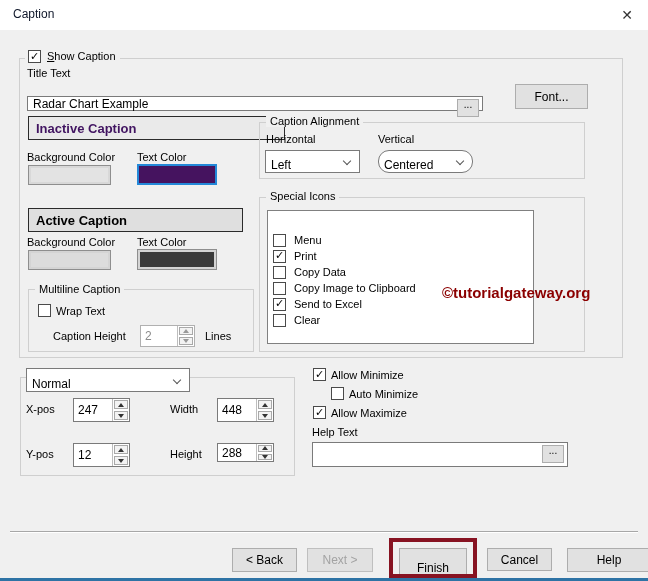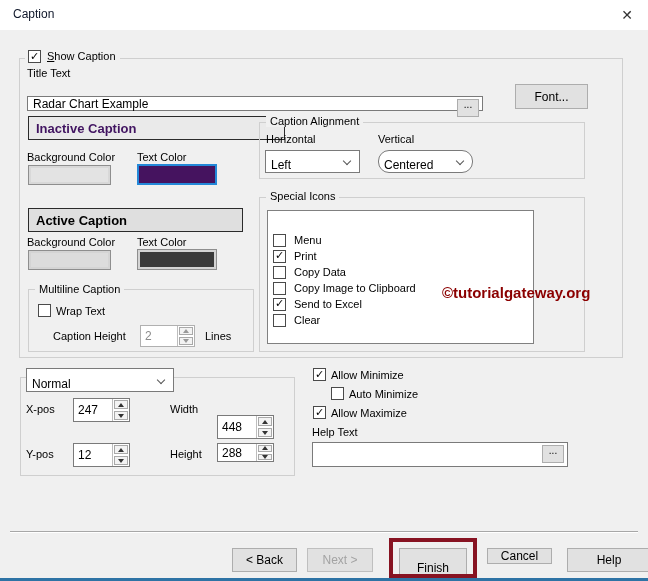--- a/index.html
+++ b/index.html
@@ -134,39 +134,39 @@
           <span class="tri-up"></span>
         </div>
       <div class="spin-btn">
           <span class="tri-down"></span>
         </div>
     </div>
   </div>
   <div class="lbl" style="left:205px;top:330px;">Lines</div>
 
   <div class="groupbox" style="left:20px;top:377px;width:275px;height:99px;"></div>
-  <div class="combo" style="left:26px;top:368px;width:148px;height:24px;z-index:2;">
+  <div class="combo" style="left:26px;top:368px;width:164px;height:24px;z-index:2;">
     <span>Normal</span>
     <span class="chev" style="top:8px;"></span>
   </div>
 
   <div class="lbl" style="left:26px;top:403px;">X-pos</div>
   <div class="spinner" style="left:73px;top:398px;width:57px;height:24px;">
     <div class="spin-val">247</div>
     <div class="spin-col">
       <div class="spin-btn">
           <span class="tri-up"></span>
         </div>
       <div class="spin-btn">
           <span class="tri-down"></span>
         </div>
     </div>
   </div>
   <div class="lbl" style="left:170px;top:403px;">Width</div>
-  <div class="spinner" style="left:217px;top:398px;width:57px;height:24px;margin-top:17px;">
+  <div class="spinner" style="left:217px;top:398px;width:57px;height:24px;">
     <div class="spin-val">448</div>
     <div class="spin-col">
       <div class="spin-btn">
           <span class="tri-up"></span>
         </div>
       <div class="spin-btn">
           <span class="tri-down"></span>
         </div>
     </div>
   </div>
@@ -207,17 +207,17 @@
   <div class="textinput" style="left:312px;top:442px;width:256px;height:25px;">
     <span></span>
     <span class="browse-btn">...</span>
   </div>
 
   <div class="divider" style="left:10px;top:531px;width:628px;"></div>
   <div class="btn" style="left:232px;top:548px;width:65px;height:24px;">&lt; Back</div>
   <div class="btn disabled" style="left:307px;top:548px;width:66px;height:24px;">Next &gt;</div>
   <div class="annot-rect" style="left: 389px; top: 538px; width: 88px; height: 40px; border-color: rgb(135, 19, 34);"></div>
   <div class="btn" style="left:399px;top:548px;width:68px;height:40px;text-align:center;">Finish</div>
-  <div class="btn" style="left:487px;top:548px;width:65px;height:16px;">Cancel</div>
+  <div class="btn" style="left:487px;top:548px;width:65px;height:23px;">Cancel</div>
   <div class="btn" style="left:567px;top:548px;width:84px;height:24px;">Help</div>
 
   <div class="bottomline"></div>
 </div>
 
 </body></html>

